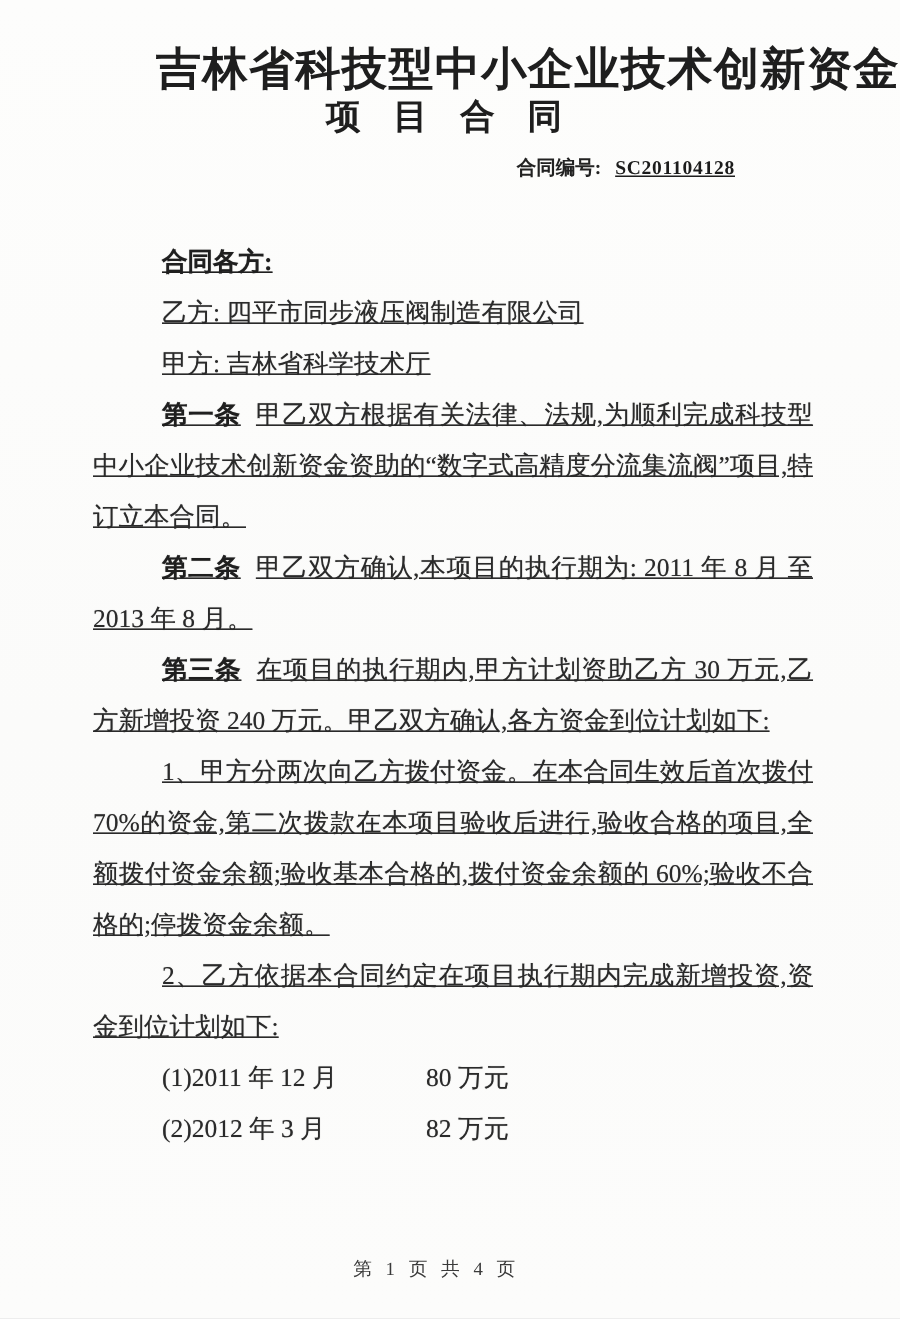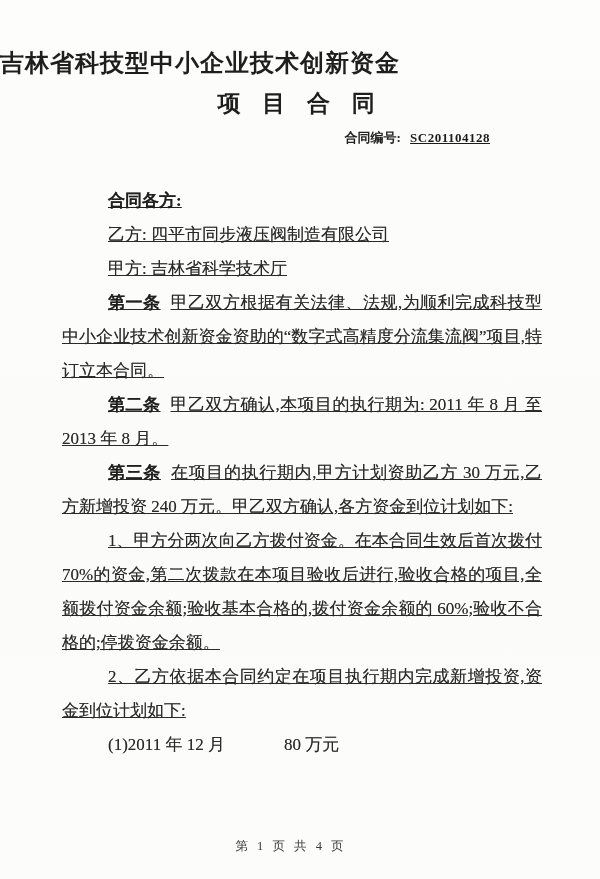--- a/index.html
+++ b/index.html
@@ -13,30 +13,30 @@
     height: 879px;
     margin: 0 auto;
     background: linear-gradient(180deg, #fdfdfc 0%, #fbfbfa 55%, #fcfcfb 100%);
     color: #262626;
     font-family: "Liberation Serif", "DejaVu Serif", serif;
     overflow: hidden;
     box-sizing: border-box;
   }
   .title1 {
     margin: 0;
-    padding-top: 48px;
-    text-align: left;
-    font-size: 24px;
+    padding-top: 32px;
+    text-align: right;
+    font-size: 30px;
     line-height: 30px;
     font-weight: bold;
     color: #1e1e1e;
     letter-spacing: 1px;
   }
   .title2 {
-    margin: 12px 0 0 0;
+    margin: 2px 0 0 0;
     text-align: center;
     font-size: 23px;
     line-height: 28px;
     font-weight: bold;
     color: #1e1e1e;
     letter-spacing: 8px;
   }
   .contract-no-line {
     margin-top: 8px;
     padding-right: 110px;
@@ -126,18 +126,19 @@
     <p class="indented"><span class="clause-no">第二条</span><span>甲乙双方确认,本项目的执行期为: 2011 年 8 月 至 2013 年 8 月。</span></p>
 
     <p class="indented"><span class="clause-no">第三条</span><span>在项目的执行期内,甲方计划资助乙方 30 万元,乙方新增投资 240 万元。甲乙双方确认,各方资金到位计划如下:</span></p>
 
     <p class="indented">1、甲方分两次向乙方拨付资金。在本合同生效后首次拨付 70%的资金,第二次拨款在本项目验收后进行,验收合格的项目,全额拨付资金余额;验收基本合格的,拨付资金余额的 60%;验收不合格的;停拨资金余额。</p>
 
     <p class="indented">2、乙方依据本合同约定在项目执行期内完成新增投资,资金到位计划如下:</p>
 
     <p class="schedule-row"><span class="schedule-item">(1)2011 年 12 月</span><span class="schedule-amount">80 万元</span></p>
 
+    <p class="schedule-row"><span class="schedule-item">(2)2012 年 3 月</span><span class="schedule-amount">82  万元</span></p>
 
   </div>
 
   <div class="page-footer">第 1 页 共 4 页</div>
 
 </div>
 
 </body></html>

